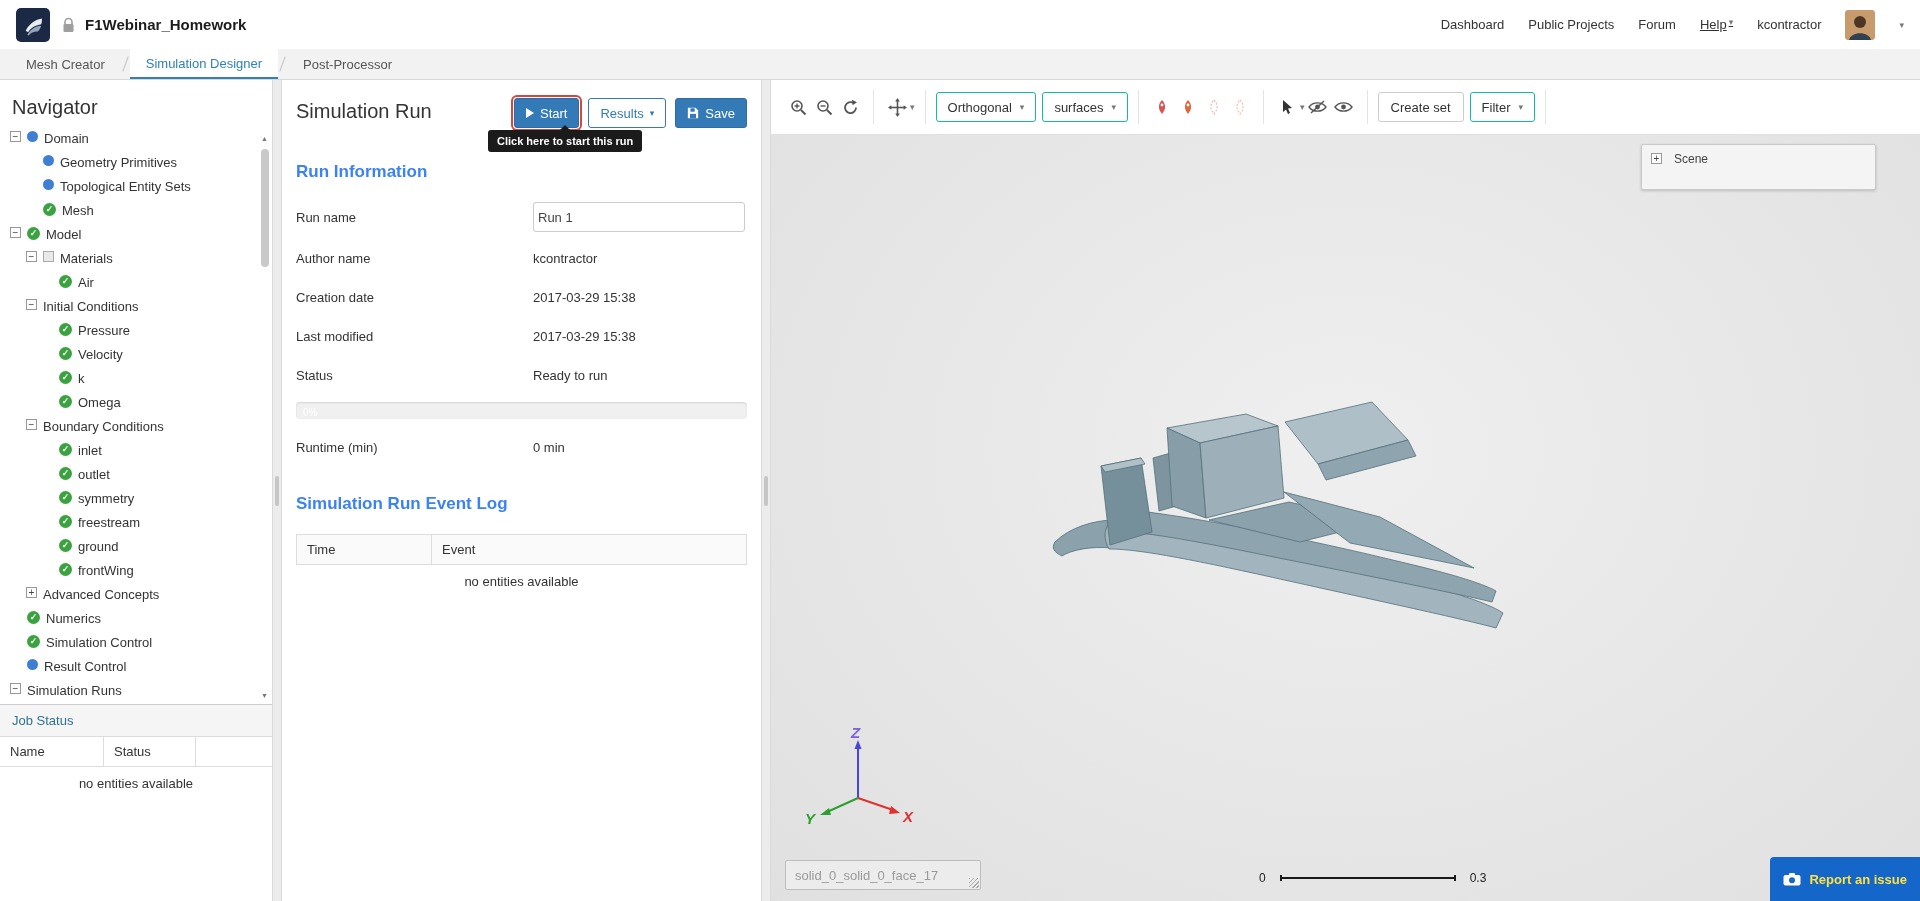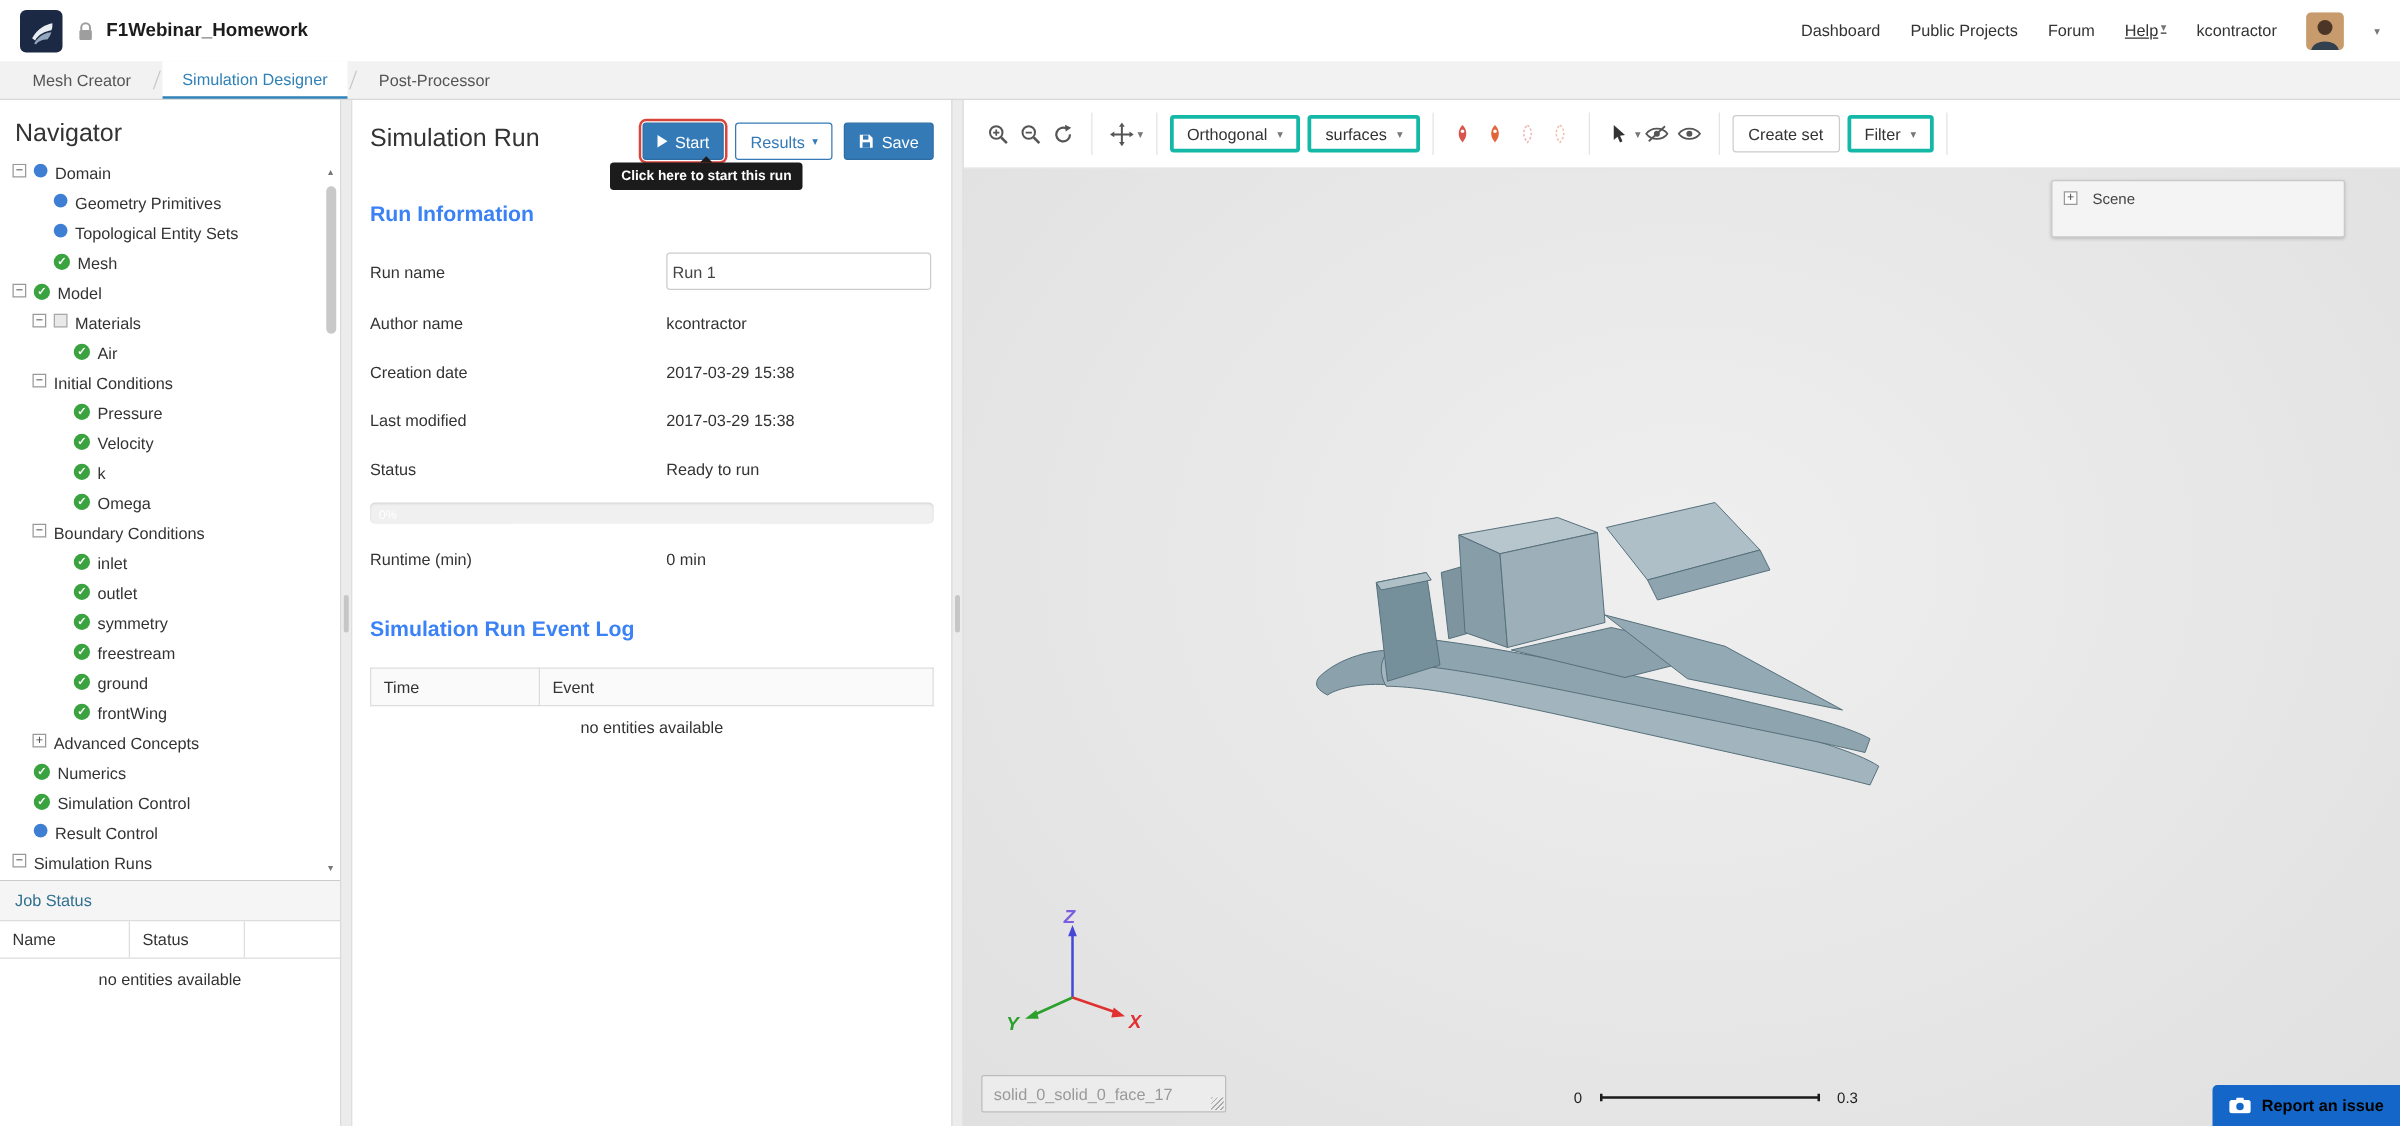--- a/index.html
+++ b/index.html
@@ -81,21 +81,21 @@
   .elog-table { width:100%; border-collapse:collapse; font-size:13px; }
   .elog-table th { background:#fafafa; border:1px solid #ddd; text-align:left; font-weight:normal; color:#333; padding:7px 10px; }
   .elog-table .tcol { width:30%; }
   .elog-empty { text-align:center; color:#333; padding:9px; }
 
   
   .viewport { flex:1; position:relative; background:radial-gradient(ellipse at 50% 45%, #efefef 0%, #e6e6e6 60%, #e0e0e0 100%); overflow:hidden; }
   .vp-toolbar { height:55px; background:#fff; border-bottom:1px solid #e0e0e0; display:flex; align-items:center; padding:0 14px; position:relative; z-index:2; }
   .tool-icon { width:26px; height:28px; display:flex; align-items:center; justify-content:center; color:#555; cursor:pointer; }
   .vsep { width:1px; height:34px; background:#e4e4e4; margin:0 10px; }
-  .dd-btn { background:#fff; border:3px solid #14b8a6; border-radius:3px; font-size:13px; color:#333; padding:6px 11px; display:inline-flex; gap:8px; align-items:center; cursor:pointer; height:30px; }
+  .dd-btn { background:#fff; border:1px solid #14b8a6; border-radius:3px; font-size:13px; color:#333; padding:6px 11px; display:inline-flex; gap:8px; align-items:center; cursor:pointer; height:30px; }
   .plain-btn { background:#fff; border:1px solid #ccc; border-radius:3px; font-size:13px; color:#333; padding:6px 12px; cursor:pointer; height:30px; display:inline-flex; align-items:center; gap:8px; }
   .tool-gap { width:6px; }
   .faded { opacity:.42; }
 
   .scene-panel { position:absolute; top:64px; right:44px; width:235px; height:46px; background:#f4f4f4; border:1px solid #c9c9c9; border-radius:2px; box-shadow:0 1px 3px rgba(0,0,0,.18); padding:7px 9px; font-size:12px; color:#444; display:flex; align-items:flex-start; gap:6px; cursor:pointer; z-index:3; }
   .scene-panel .exp { margin-top:1px; }
 
   .canvas-area { position:absolute; left:0; top:55px; right:0; bottom:0; }
   .model-svg { position:absolute; left:278px; top:235px; }
   .axes-svg { position:absolute; left:30px; bottom:65px; }
@@ -103,21 +103,21 @@
 
   .sel-input { position:absolute; left:14px; bottom:11px; width:196px; height:30px; background:#ececec; border:1px solid #bdbdbd; border-radius:2px; color:#999; font-size:13px; padding:0 9px; font-family:"Liberation Sans",sans-serif; }
   .sel-grip { position:absolute; left:198px; bottom:13px; width:10px; height:10px;
               background:repeating-linear-gradient(135deg,#aaa 0 1px,transparent 1px 3px); cursor:nwse-resize; }
 
   .scale-bar { position:absolute; left:488px; bottom:16px; display:flex; align-items:center; gap:14px; font-size:12px; color:#222; }
   .scale-line { width:176px; height:2px; background:#1a1a1a; position:relative; }
   .scale-line::before, .scale-line::after { content:""; position:absolute; top:-2px; width:2px; height:6px; background:#1a1a1a; }
   .scale-line::before { left:0; } .scale-line::after { right:0; }
 
-  .report-btn { position:absolute; right:0; bottom:0; height:33px; background:#1467c8; color:#000000; font-size:13px; font-weight:bold; display:flex; align-items:center; gap:8px; padding:0 13px; border-radius:4px 0 0 0; cursor:pointer; }
+  .report-btn { position:absolute; right:0; bottom:0; height:44px; background:#1467c8; color:#fde047; font-size:13px; font-weight:bold; display:flex; align-items:center; gap:8px; padding:0 13px; border-radius:4px 0 0 0; cursor:pointer; }
 </style>
 </head>
 <body>
 
 <div class="app">
 
   <div class="header">
     <div class="logo">
       <svg width="26" height="26" viewBox="0 0 32 32">
         <path d="M7 23 C12 13 21 9 27 8 C27 11 27 13 26 15 C20 16 13 19 10 25 Z" fill="#e8edf2"></path>

